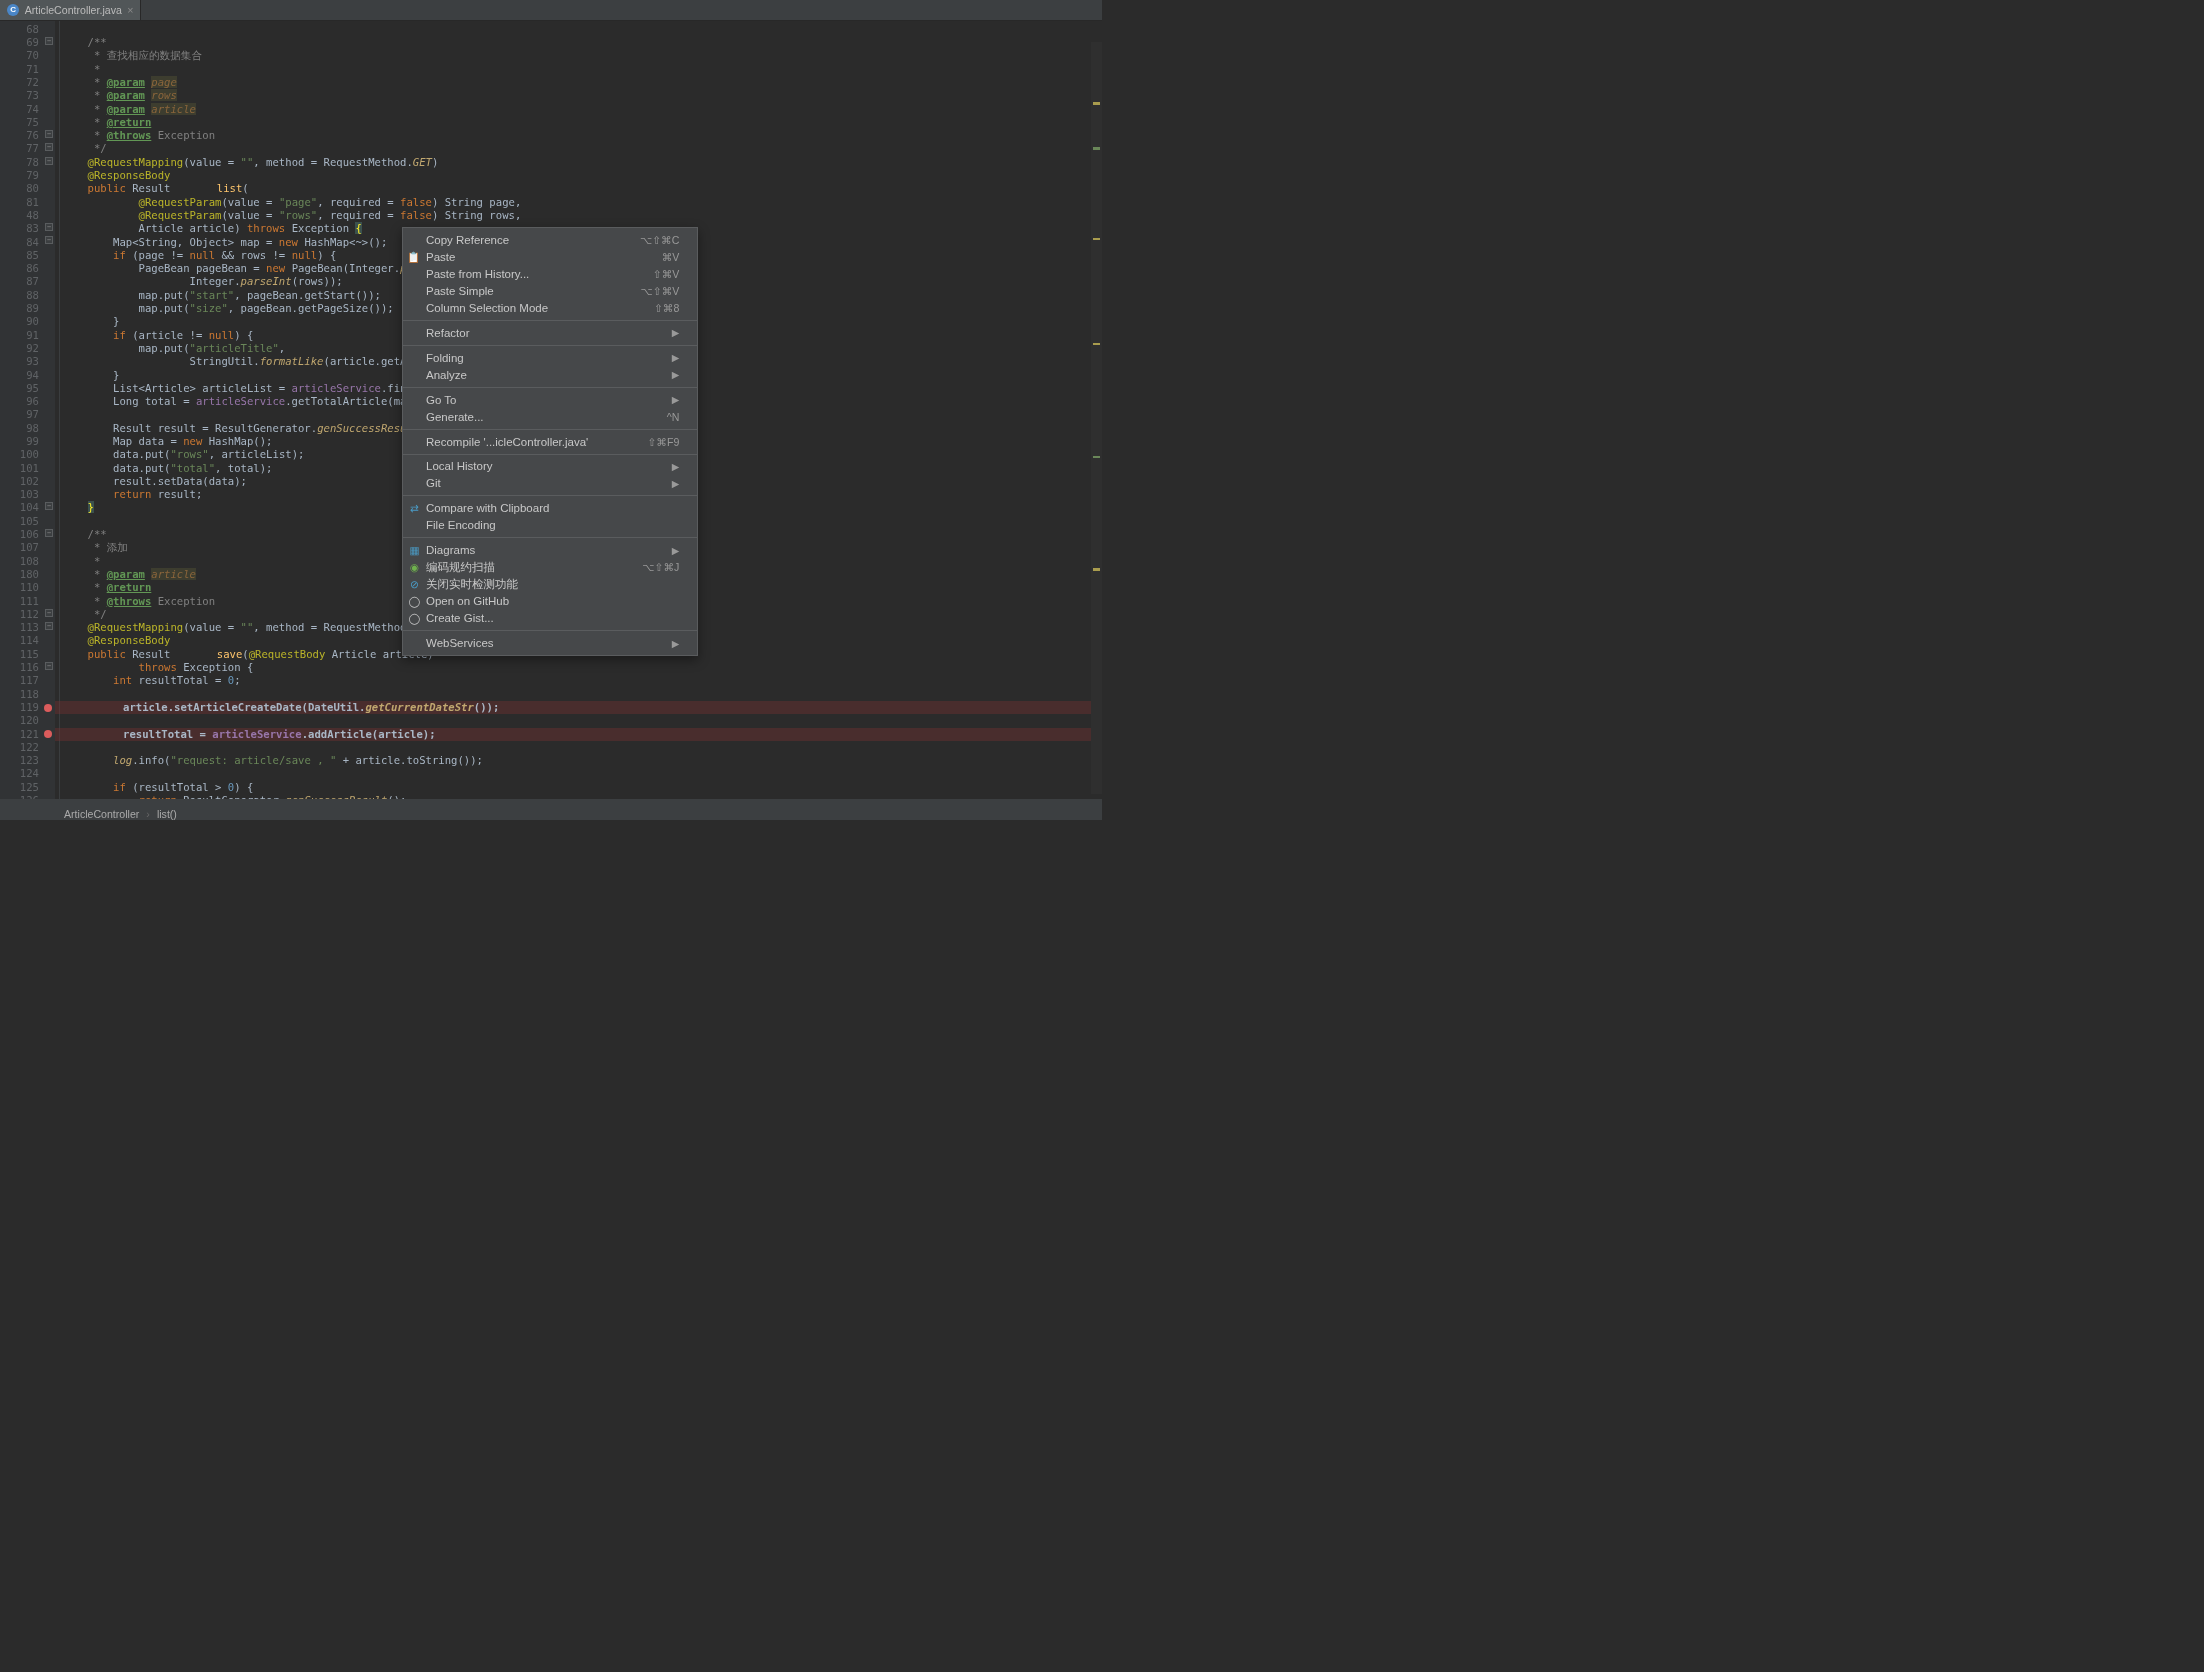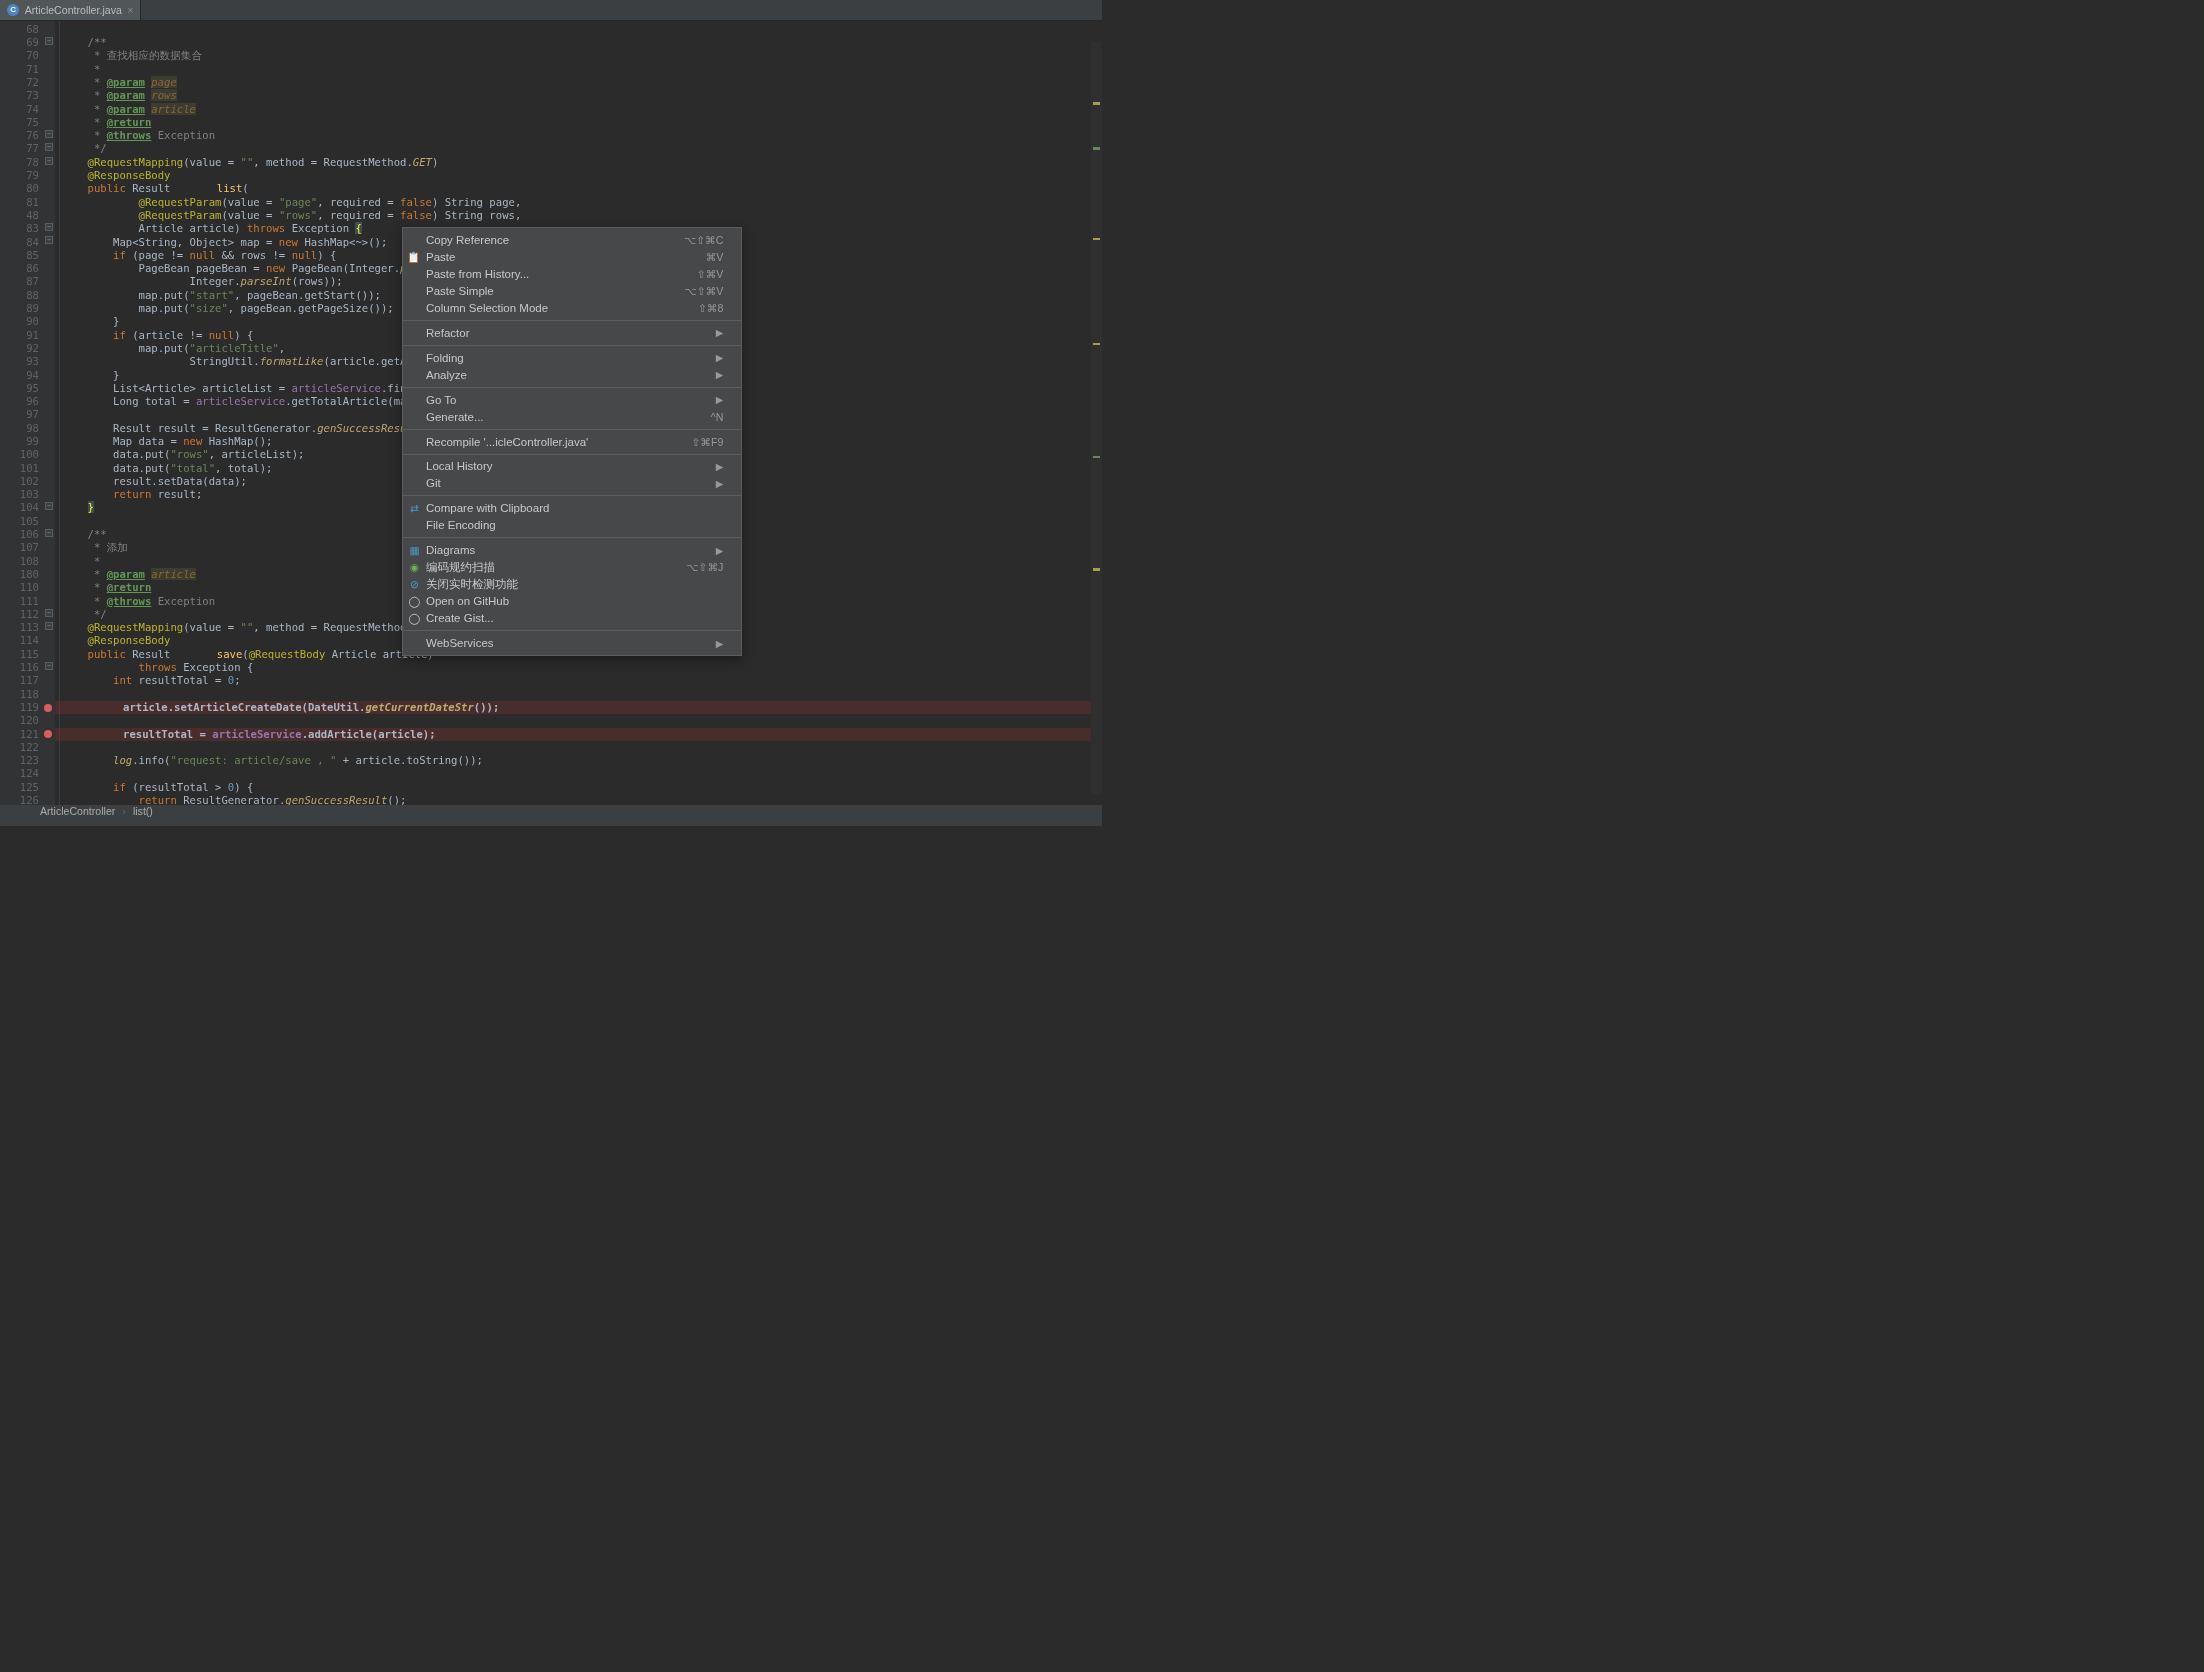--- a/index.html
+++ b/index.html
@@ -88,36 +88,36 @@
   .c-ann { color: #bbb529; }
   .c-kw { color: #cc7832; }
   .c-str { color: #6a8759; }
   .c-method { color: #ffc66d; margin-left: 40px; }
   .c-static { color: #c0a76f; font-style: italic; }
   .c-num { color: #6897bb; }
   .c-brace-hl { background: #3b514d; color: #ffef28; }
   .c-field { color: #9876aa; }
   
   .breadcrumb {
-    position: absolute; bottom: 10px; left: 0; right: 0; height: 21px;
+    position: absolute; bottom: 16px; left: 0; right: 0; height: 21px;
     background: #3c3f41;
     color: #aaa;
     font-family: "Segoe UI", sans-serif;
     font-size: 10.6px;
-    display: flex; align-items: flex-start;
-    padding-left: 40px;
+    display: flex; align-items: flex-end;
+    padding-left: 64px;
     gap: 7px;
   }
   .breadcrumb .sep { color: #666; }
   
   .context-menu {
     position: absolute;
     left: 402px;
     top: 227px;
-    width: 340px;
+    width: 296px;
     background: #46484a;
     border: 0.9px solid #5a5c5e;
     box-shadow: 0 3.5px 10.6px rgba(0,0,0,0.4);
     font-family: -apple-system, "Segoe UI", sans-serif;
     font-size: 11.5px;
     color: #c8c8c8;
     padding: 3.5px 0;
   }
   .context-menu .item {
     display: flex;

